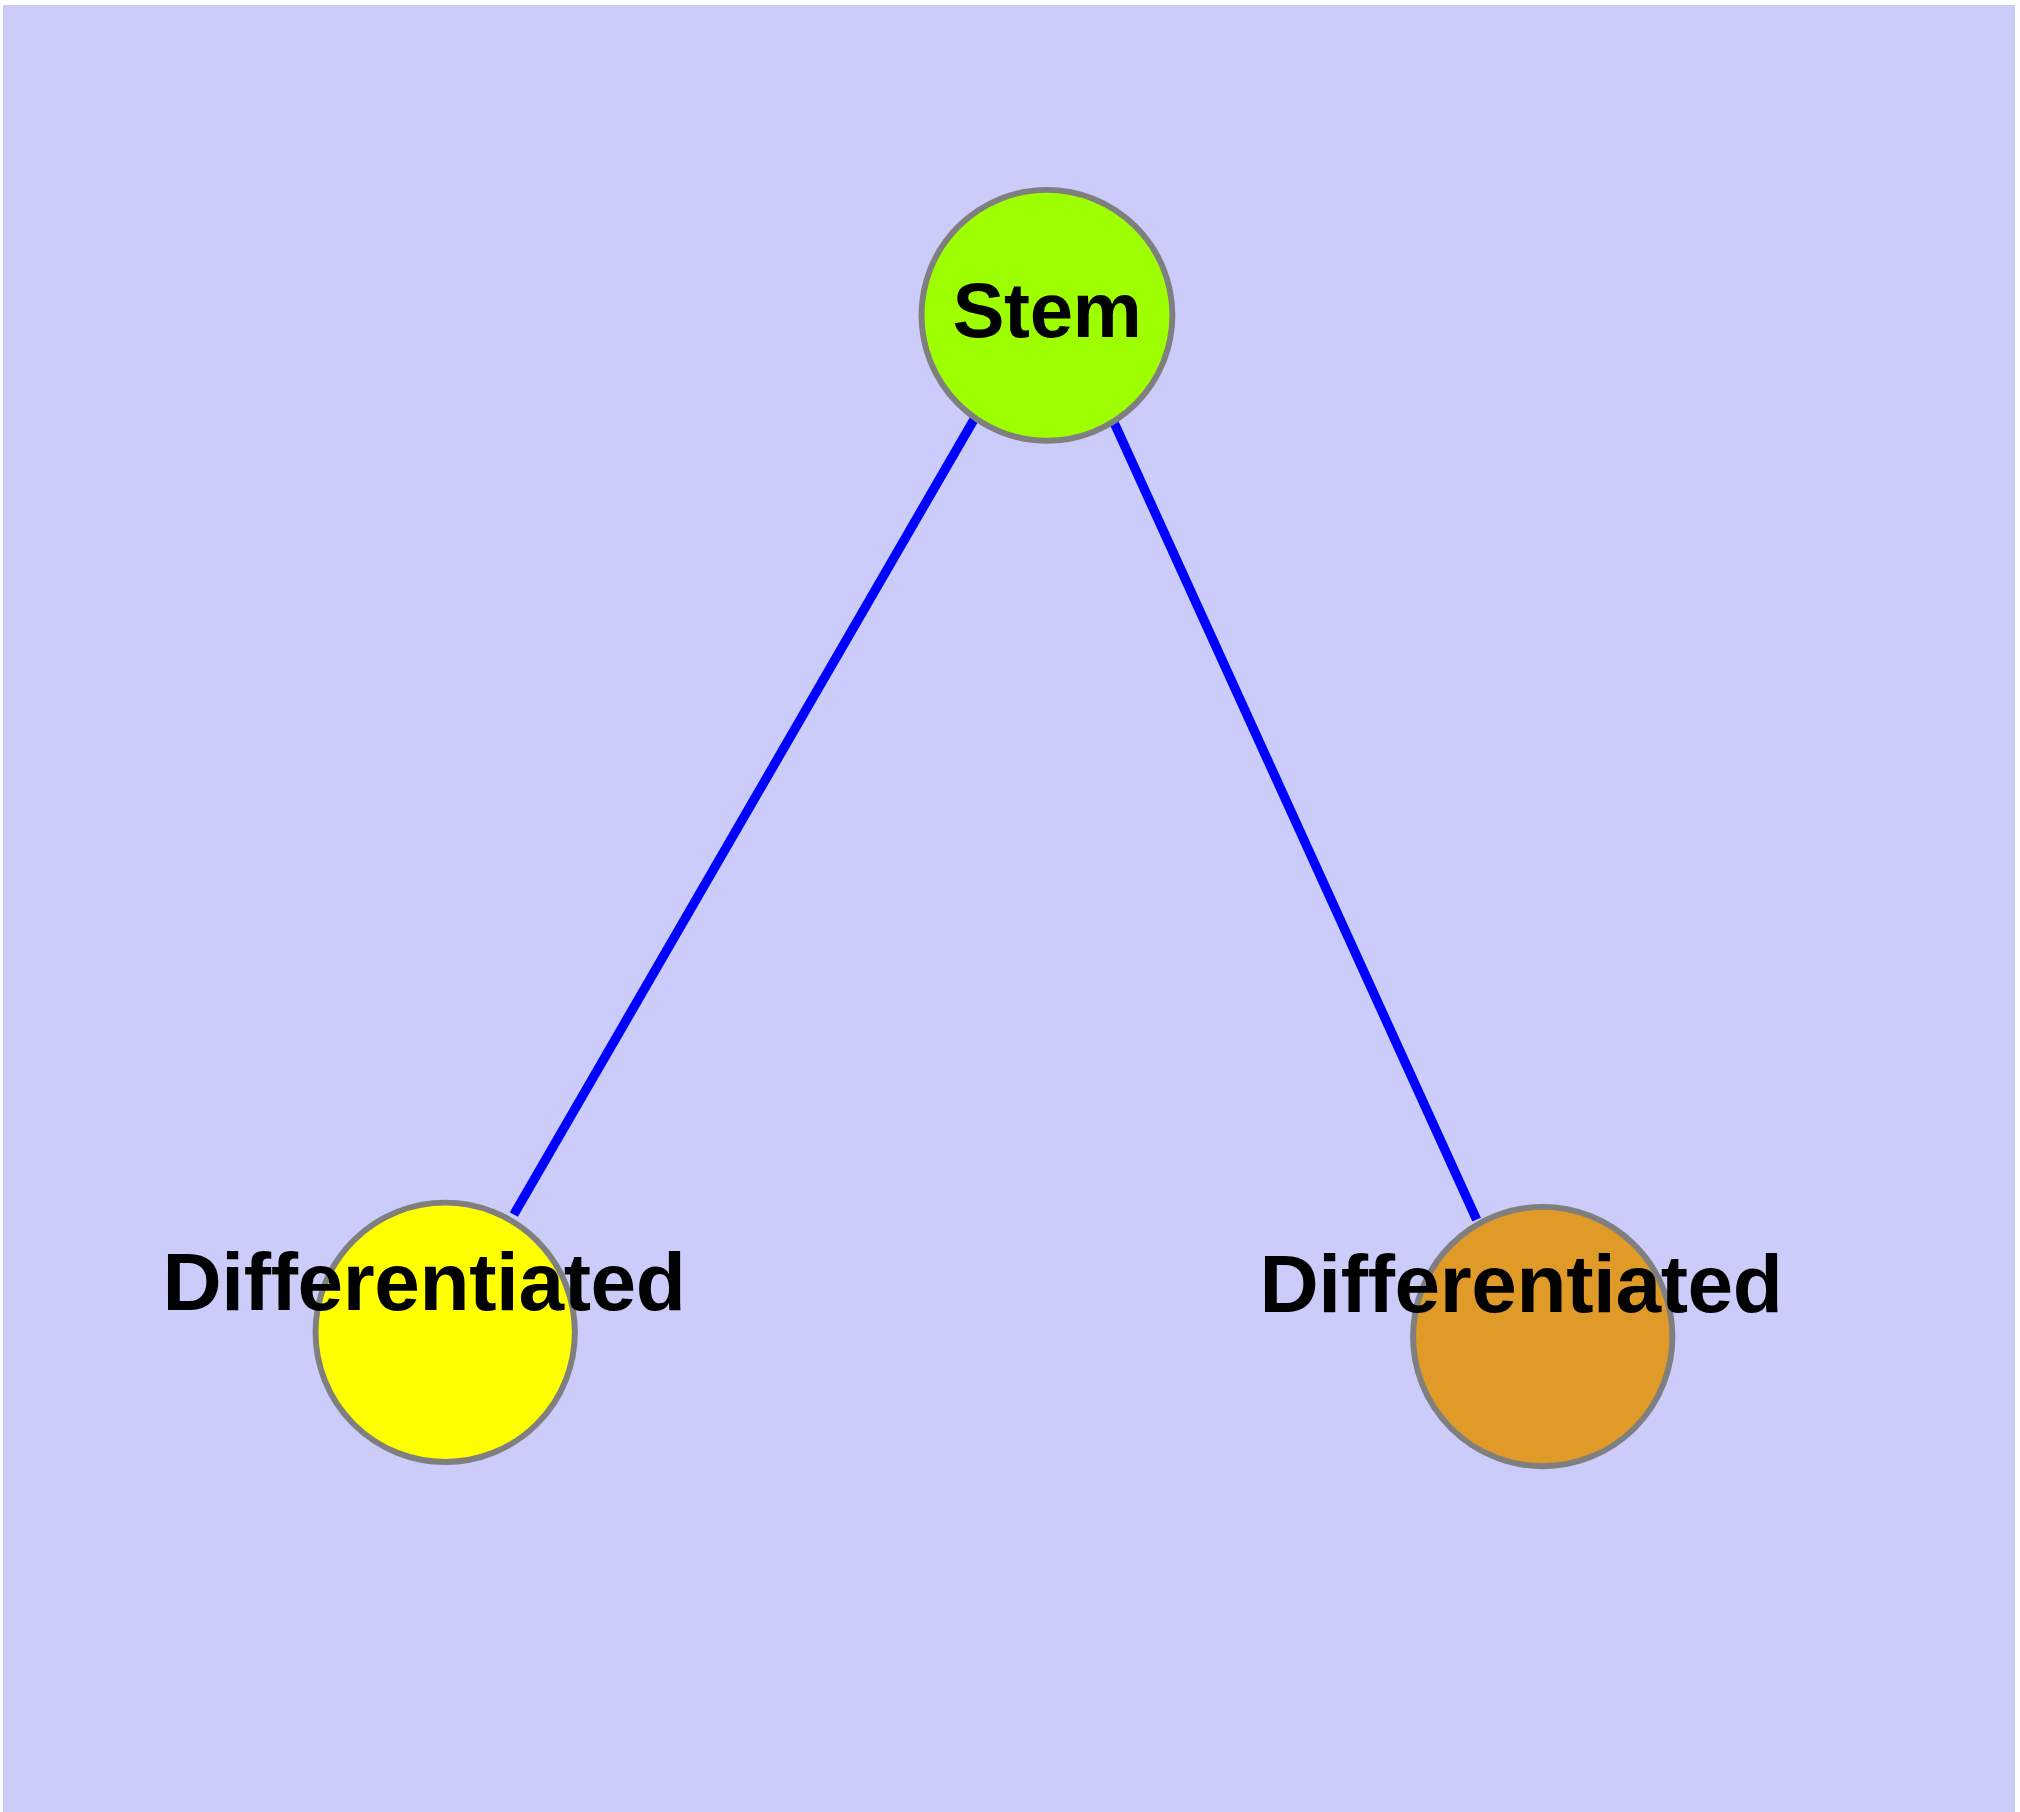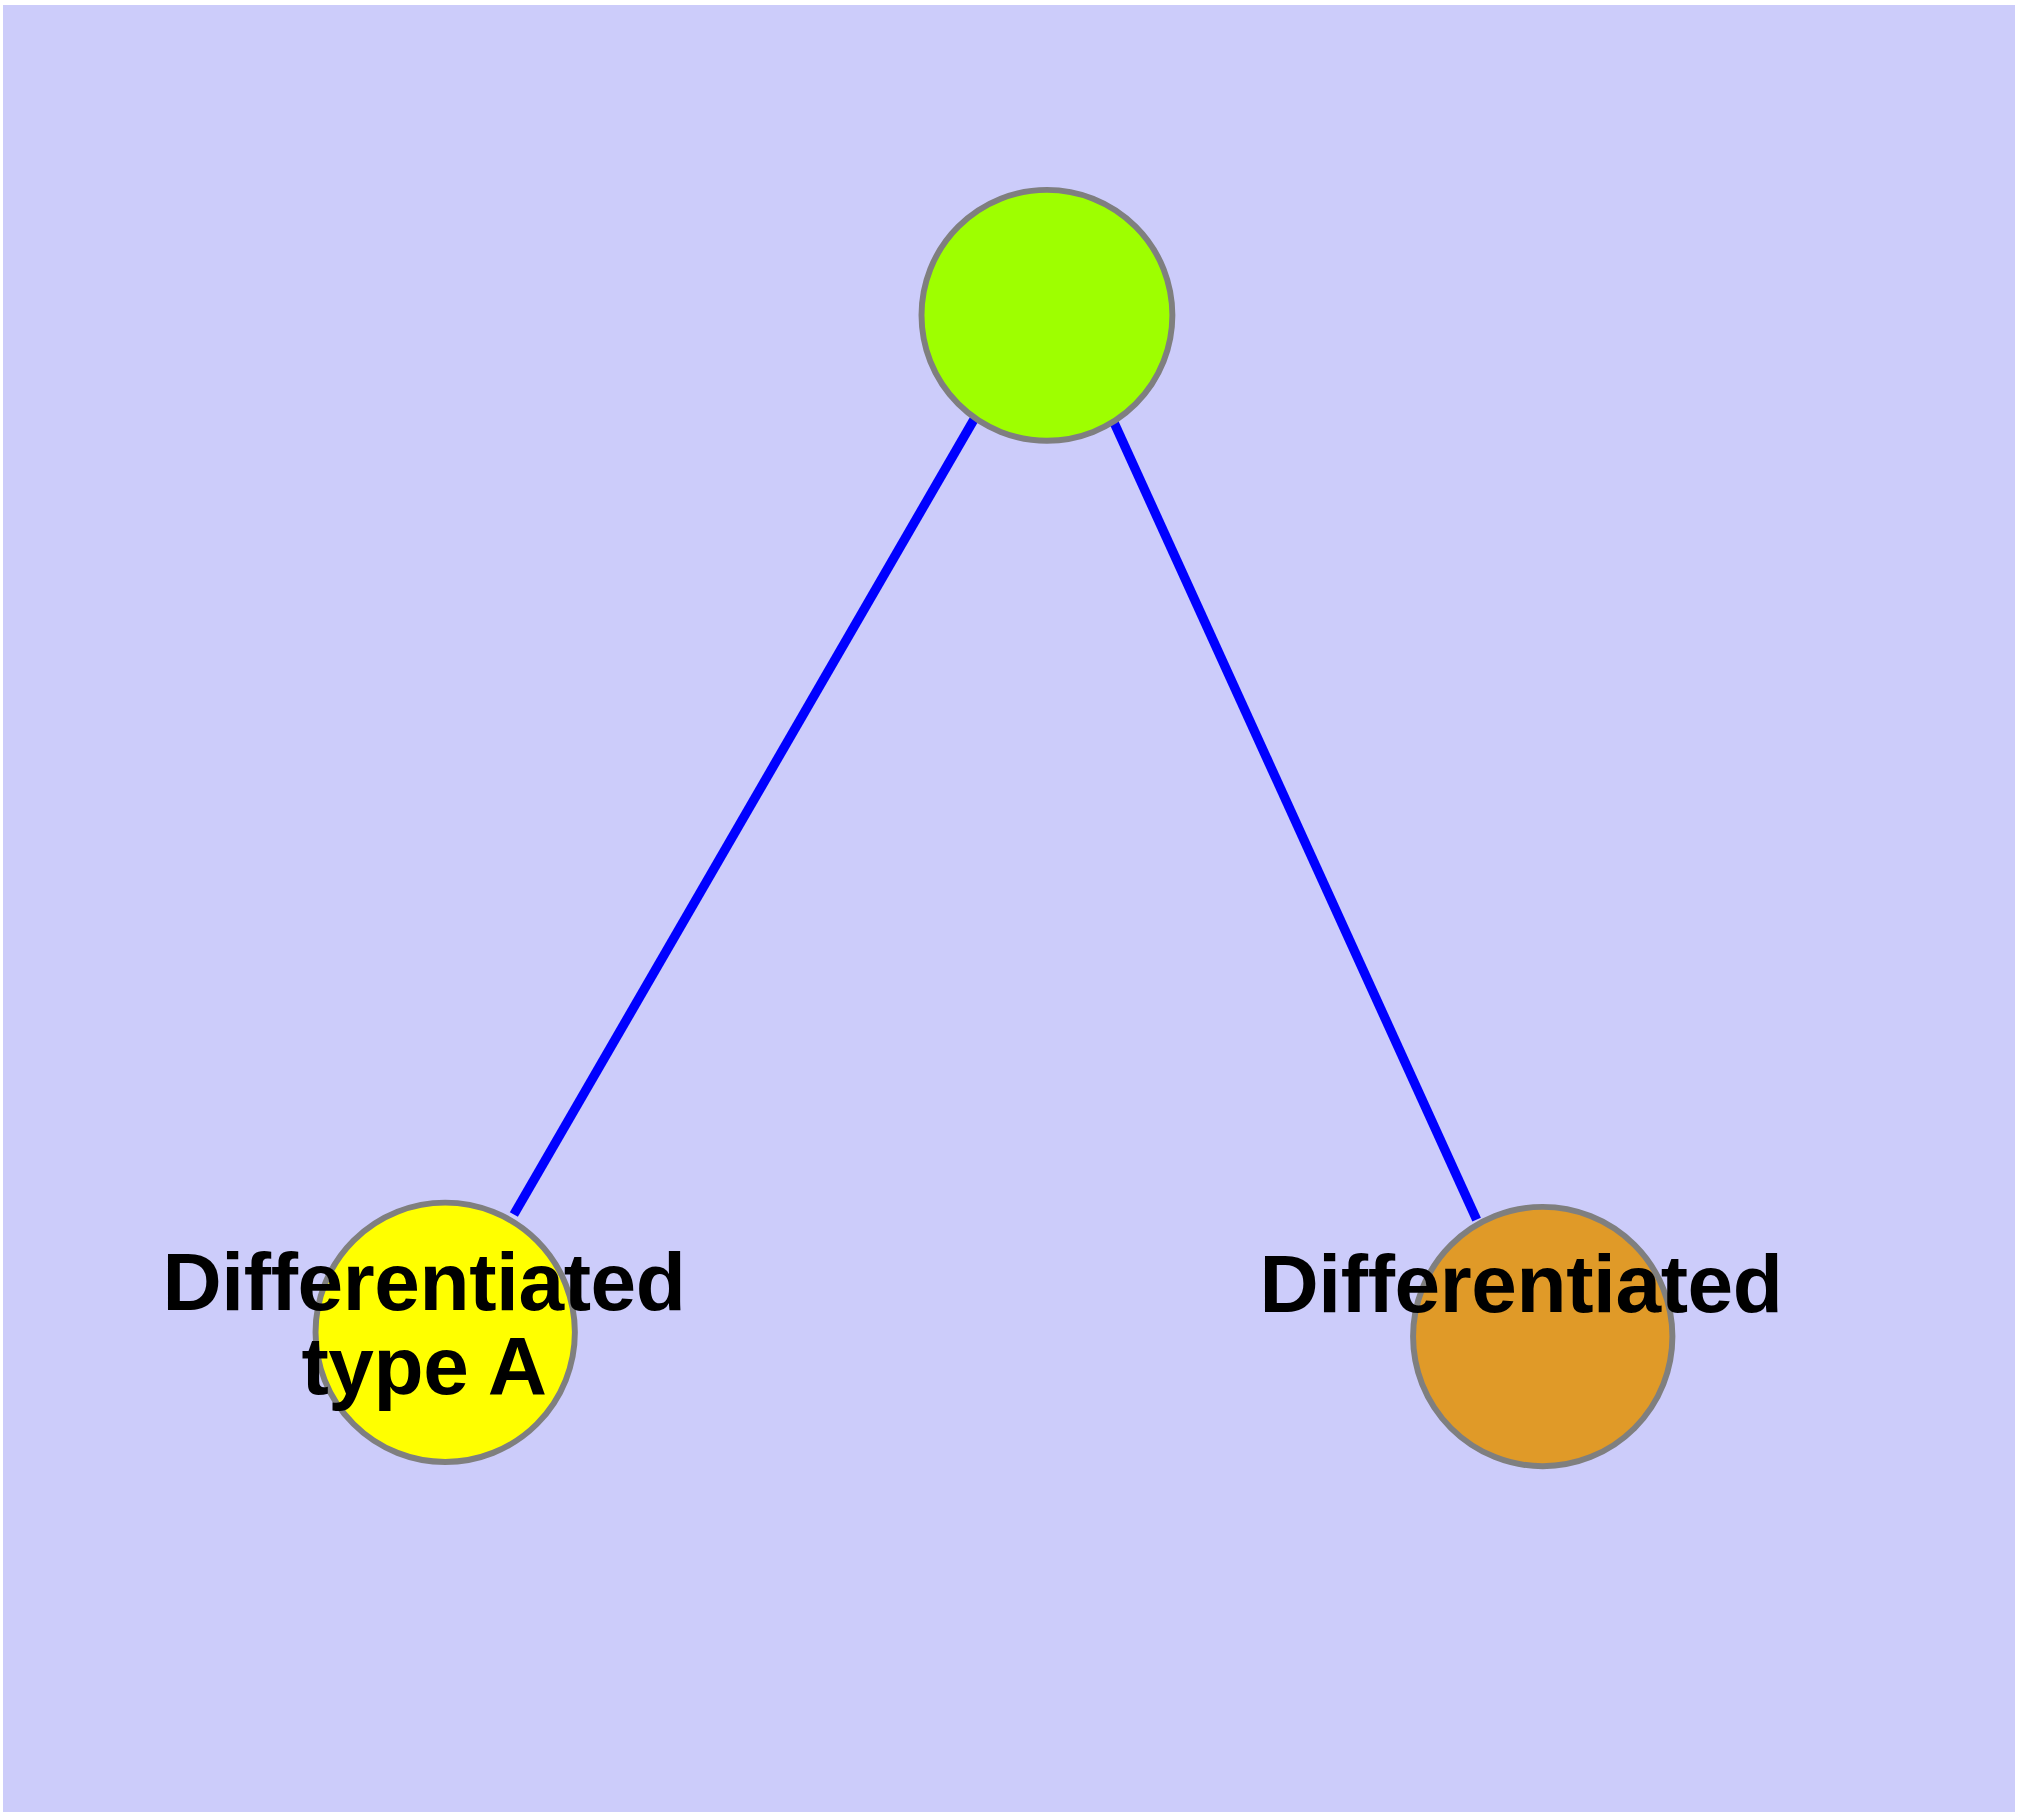--- a/index.html
+++ b/index.html
@@ -71,24 +71,26 @@
       <line x1="1150" y1="493" x2="606" y2="1433" stroke="#0000ff" stroke-width="11" stroke-linecap="butt"></line>
       <line x1="1313" y1="496" x2="1742" y2="1439" stroke="#0000ff" stroke-width="11" stroke-linecap="butt"></line>
     </g>
     <g>
       <circle cx="525" cy="1572" r="153" fill="#ffff00" stroke="#7f7f7f" stroke-width="7"></circle>
       <circle cx="1820" cy="1577" r="153" fill="#e09a28" stroke="#7f7f7f" stroke-width="7"></circle>
       <circle cx="1235" cy="372" r="148" fill="#9eff00" stroke="#7f7f7f" stroke-width="7"></circle>
     </g>
   </svg>
 
+  <div class="node-label" id="label-stem">
+    <div>Stem</div>
+  </div>
 
   <div class="node-label" id="label-a">
     <div>Differentiated</div>
-    <div>type A</div>
   </div>
 
   <div class="node-label" id="label-b">
     <div>Differentiated</div>
   </div>
 
 </div>
 
 
 </body></html>

